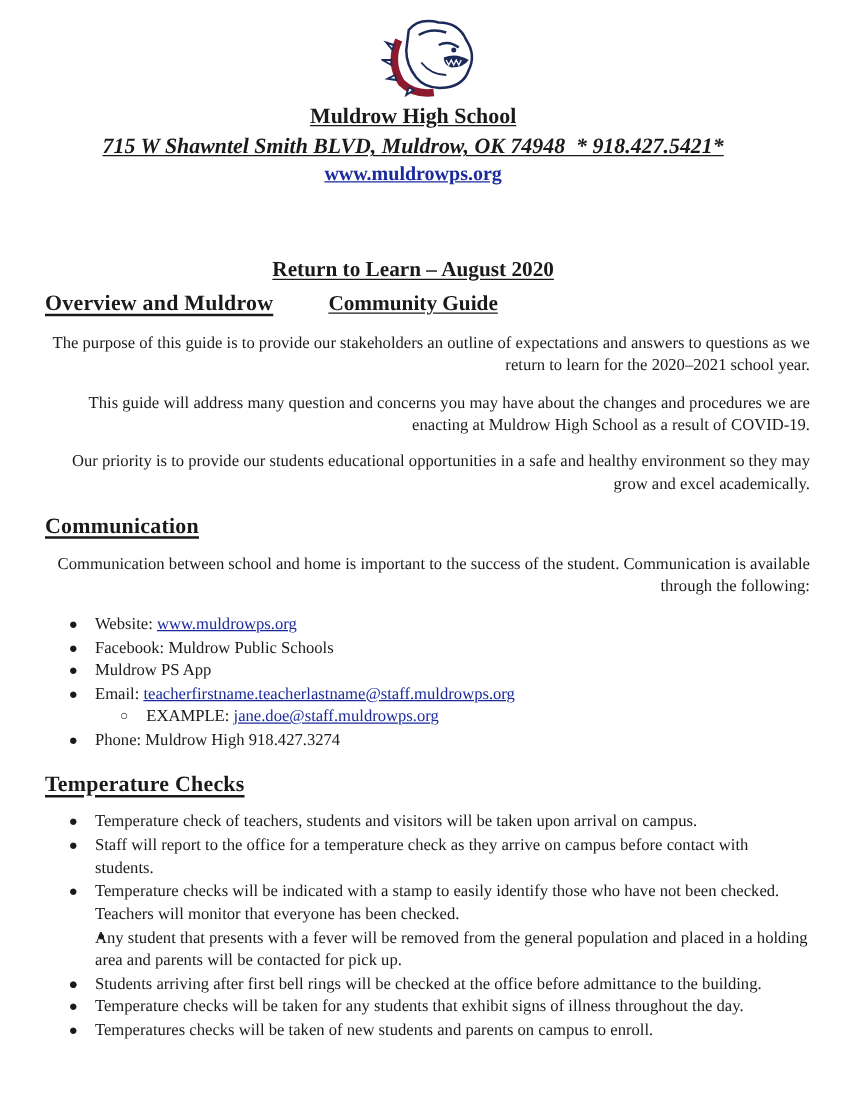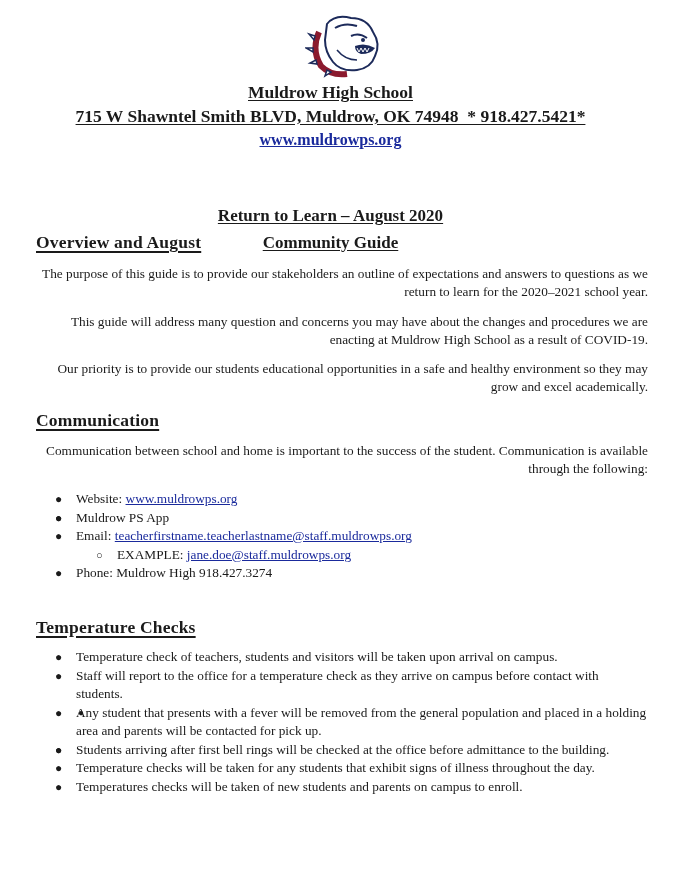--- a/index.html
+++ b/index.html
@@ -7,21 +7,21 @@
     width: 684px; height: 885px; position: relative; overflow: hidden;
     font-family: "Liberation Serif", "DejaVu Serif", serif;
     color: #1a1a1a;
   }
   .logo {
     position: absolute; left: 305px; top: 10px; width: 80px; height: 68px;
   }
   .center { position: absolute; left: 0; width: 661px; text-align: center; font-weight: bold; }
   .center span { text-decoration: underline; text-underline-offset: 2px; }
   .h-school { top: 82px; font-size: 17.5px; }
-  .h-address { top: 106px; font-size: 17.5px; }
+  .h-address { top: 106px; font-size: 17.5px; font-style: italic; }
   .h-site { top: 131px; font-size: 16px; }
   .h-site a { color: #1a2a9c; text-decoration: underline; }
   .h-return { top: 162px; font-size: 17px; margin-top: 44px; }
   .h-guide { top: 197px; font-size: 17px; margin-top: 36px; }
 
   .section-title {
     position: absolute; left: 36px; font-weight: bold; font-size: 17.5px;
     text-decoration: underline; text-decoration-thickness: 2px; text-underline-offset: 3px;
     letter-spacing: 0.2px;
   }
@@ -59,41 +59,41 @@
     <path d="M32 40 Q40 50 52 50" fill="none" stroke="#1c2a5a" stroke-width="1.5"></path>
   </svg>
 </div>
 
 <div class="center h-school"><span>Muldrow High School</span></div>
 <div class="center h-address"><span style="white-space:pre">715 W Shawntel Smith BLVD, Muldrow, OK 74948  * 918.427.5421*</span></div>
 <div class="center h-site"><a>www.muldrowps.org</a></div>
 <div class="center h-return"><span>Return to Learn – August 2020</span></div>
 <div class="center h-guide"><span>Community Guide</span></div>
 
-<div class="section-title" style="top:232px">Overview and August</div>
+<div class="section-title" style="top:232px">Overview and Muldrow</div>
 <div class="para" style="top:265px">The purpose of this guide is to provide our stakeholders an outline of expectations and answers to questions as we return to learn for the 2020–2021 school year.</div>
 <div class="para" style="top:313px">This guide will address many question and concerns you may have about the changes and procedures we are enacting at Muldrow High School as a result of COVID-19.</div>
 <div class="para" style="top:360px">Our priority is to provide our students educational opportunities in a safe and healthy environment so they may grow and excel academically.</div>
 
 <div class="section-title" style="top:410px">Communication</div>
 <div class="para" style="top:442px">Communication between school and home is important to the success of the student. Communication is available through the following:</div>
 
 <ul class="list" style="left:76px; top:490px; width:560px;">
   <li><span class="bul">●</span><span>Website: </span><a class="link">www.muldrowps.org</a></li>
-  <li><span class="bul">●</span></li>
+  <li><span class="bul">●</span><span>Facebook: Muldrow Public Schools</span></li>
   <li><span class="bul">●</span><span>Muldrow PS App</span></li>
   <li><span class="bul">●</span><span>Email: </span><a class="link">teacherfirstname.teacherlastname@staff.muldrowps.org</a></li>
   <li class="sub"><span class="bul">○</span><span>EXAMPLE: </span><a class="link">jane.doe@staff.muldrowps.org</a></li>
   <li><span class="bul">●</span><span>Phone: Muldrow High 918.427.3274</span></li>
 </ul>
 
 <div class="section-title" style="top:617px">Temperature Checks</div>
 
 <ul class="list tl" style="left:76px; top:648px; width:572px;">
   <li><span class="bul">●</span><span>Temperature check of teachers, students and visitors will be taken upon arrival on campus.</span></li>
   <li><span class="bul">●</span><span>Staff will report to the office for a temperature check as they arrive on campus before contact with students.</span></li>
-  <li><span class="bul">●</span></li>
+  <li><span class="bul">●</span><span>Temperature checks will be indicated with a stamp to easily identify those who have not been checked. Teachers will monitor that everyone has been checked.</span></li>
   <li class="tsub"><span class="bul">●</span><span>Any student that presents with a fever will be removed from the general population and placed in a holding area and parents will be contacted for pick up.</span></li>
   <li><span class="bul">●</span></li>
   <li><span class="bul">●</span><span>Students arriving after first bell rings will be checked at the office before admittance to the building.</span></li>
   <li><span class="bul">●</span><span>Temperature checks will be taken for any students that exhibit signs of illness throughout the day.</span></li>
   <li><span class="bul">●</span><span>Temperatures checks will be taken of new students and parents on campus to enroll.</span></li>
 </ul>
 
 </body></html>

